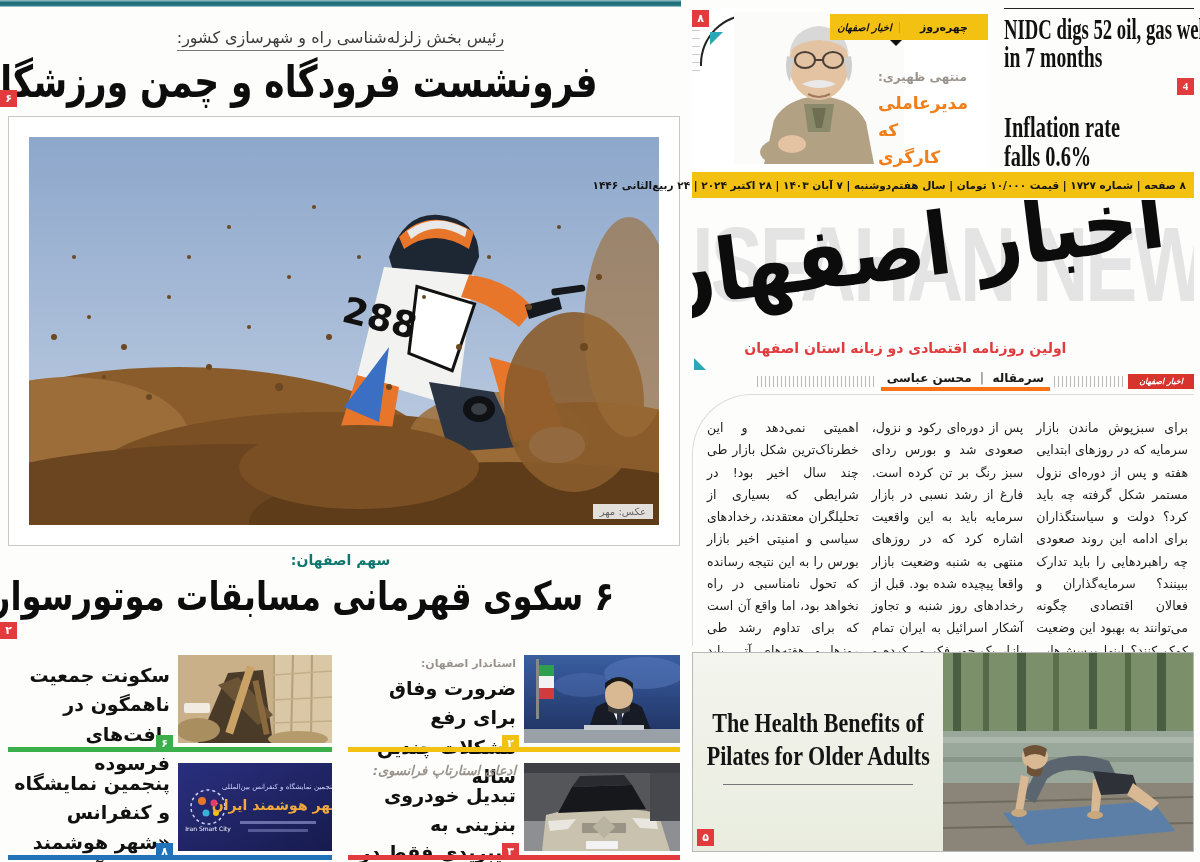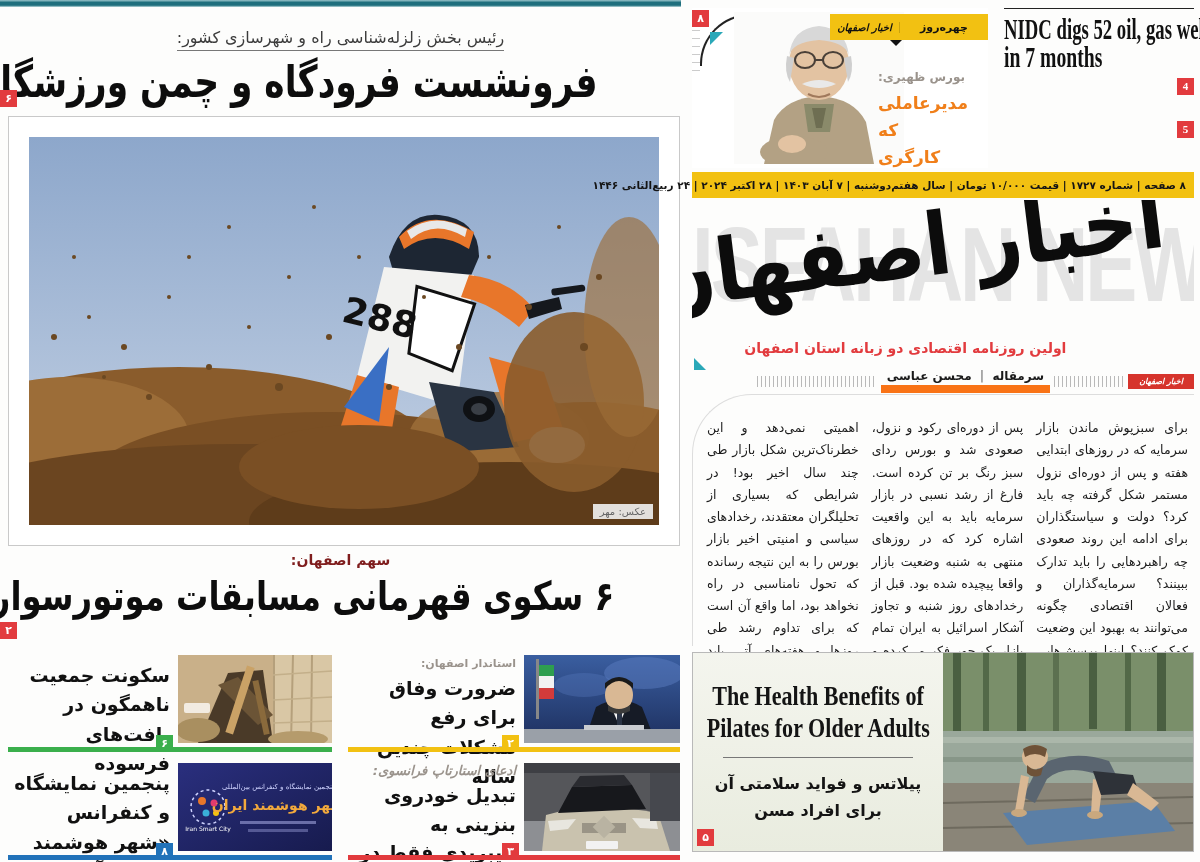--- a/index.html
+++ b/index.html
@@ -101,21 +101,21 @@
           <circle cx="25" cy="200" r="3"></circle>
             <circle cx="285" cy="70" r="2"></circle>
             <circle cx="555" cy="210" r="4"></circle>
         </g>
       </svg>
       <div class="abs" style="left:auto;right:auto;inset-inline-start:auto;bottom:6px;right:6px;background:rgba(242,242,242,.9);color:#666;font-size:10px;padding:2px 7px;">عکس: مهر</div>
     </div>
   </div>
 
   <div class="abs" style="left:0;top:552px;width:681px;text-align:center;">
-    <div style="font-size:14px;font-weight:bold;color:#7f1d1d;text-align:center;">سهم اصفهان:</div>
+    <div style="font-size:14px;font-weight:bold;color:#0f766e;text-align:center;">سهم اصفهان:</div>
     <div style="margin-top:6px;">
       <span class="fit" style="font-size:38px;font-weight:bold;color:#0d0d0d;transform:scaleX(.85) scaleY(1.05);">۶ سکوی قهرمانی مسابقات موتورسواری کشور</span>
     </div>
   </div>
   <div class="badge" style="left:0;top:622px;">۲</div>
 
   <div class="abs" style="left:8px;top:655px;width:324px;height:100px;">
     <div class="abs" style="left:0;top:2px;width:162px;text-align:right;">
       <div style="font-size:19px;font-weight:bold;color:#111;line-height:1.55;margin-top:4px;">سکونت جمعیت ناهمگون در بافت‌های فرسوده</div>
     </div>
@@ -249,59 +249,63 @@
       <ellipse cx="58" cy="132" rx="14" ry="9" fill="#e3c3a2"></ellipse>
     </svg>
 
     <div class="abs" style="left:138px;top:6px;width:158px;height:26px;background:#f2c112;display:flex;align-items:center;">
       <div style="flex:1;text-align:center;font-size:11px;font-weight:bold;color:#111;">چهره‌روز</div>
       <div style="width:70px;text-align:center;font-size:10px;font-weight:bold;color:#111;font-style:italic;border-right:1px solid #caa20d;">اخبار اصفهان</div>
     </div>
     <div class="abs" style="left:198px;top:32px;width:0;height:0;border-top:6px solid #111;border-left:6px solid transparent;border-right:6px solid transparent;"></div>
 
     <div class="abs" style="left:186px;top:62px;width:106px;text-align:left;">
-      <div class="kicker" style="font-size:12px;">بورس ظهیری:</div>
+      <div class="kicker" style="font-size:12px;">منتهی ظهیری:</div>
       <div style="font-size:17px;font-weight:bold;color:#f07f1a;line-height:1.6;margin-top:6px;">
         <div>مدیرعاملی که</div>
         <div>کارگری می‌کرد</div>
       </div>
     </div>
   </div>
   <div class="badge" style="left:692px;top:10px;">۸</div>
 
   <div class="abs en" style="left:1004px;top:8px;width:190px;">
     <div style="border-top:1.5px solid #222;padding-top:8px;">
       <div style="font-size:24px;font-weight:bold;color:#111;line-height:1.15;">
         <span class="fit" style="transform:scaleX(.78) scaleY(1.2);transform-origin:left;">NIDC digs 52 oil, gas wells</span><br>
         <span class="fit" style="transform:scaleX(.82) scaleY(1.2);transform-origin:left;">in 7 months</span>
       </div>
       <div class="badge" style="position:static;float:right;margin-top:6px;">4</div>
     </div>
     <div style="clear:both;padding-top:18px;">
+      <div style="font-size:24px;font-weight:bold;color:#111;line-height:1.2;">
+        <span class="fit" style="transform:scaleX(.85) scaleY(1.2);transform-origin:left;">Inflation rate</span><br>
+        <span class="fit" style="transform:scaleX(.85) scaleY(1.2);transform-origin:left;">falls 0.6%</span>
+      </div>
       <div class="badge" style="position:static;float:right;margin-top:8px;">5</div>
     </div>
   </div>
 
   <div class="abs" style="left:692px;top:172px;width:502px;height:26px;background:#f2c112;display:flex;align-items:center;justify-content:space-between;padding:0 8px;">
     <div style="font-size:10.5px;font-weight:bold;color:#141414;white-space:nowrap;">۸ صفحه | شماره ۱۷۲۷ | قیمت ۱۰/۰۰۰ تومان | سال هفتم</div>
     <div style="font-size:10.5px;font-weight:bold;color:#141414;white-space:nowrap;">دوشنبه | ۷ آبان ۱۴۰۳ | ۲۸ اکتبر ۲۰۲۴ | ۲۴ ربیع‌الثانی ۱۴۴۶</div>
   </div>
 
   <div class="abs" style="left:692px;top:200px;width:502px;height:168px;overflow:hidden;">
     <div class="abs en" style="left:0;top:4px;width:100%;text-align:center;font-family:'Liberation Sans',sans-serif;font-weight:bold;font-size:78px;color:#e4e4e4;letter-spacing:-3px;white-space:nowrap;transform:scaleY(1.35);transform-origin:top;">ISFAHAN NEWS</div>
     <div class="abs" style="left:0;top:-2px;width:100%;text-align:center;">
       <span class="fit" style="font-size:86px;font-weight:bold;color:#0c0c0c;transform:rotate(-7deg) scaleX(.9);">اخبار اصفهان</span>
     </div>
     <div class="abs" style="left:0;top:140px;width:85%;text-align:center;color:#e23b3e;font-size:14px;font-weight:bold;">اولین روزنامه اقتصادی دو زبانه استان اصفهان</div>
   </div>
 
   <div class="abs" style="left:692px;top:372px;width:502px;height:18px;display:flex;align-items:center;">
     <div style="width:66px;height:15px;background:#d6342c;color:#fff;font-size:8px;font-weight:bold;text-align:center;line-height:15px;font-style:italic;">اخبار اصفهان</div>
     <div class="hatch" style="width:70px;margin:0 4px;"></div>
-    <div style="font-size:12px;font-weight:bold;color:#1a1a1a;border-bottom:8px solid #f97316;padding:0 6px 2px;">
+    <div style="font-size:12px;font-weight:bold;color:#1a1a1a;border-bottom:4px solid #f97316;padding:0 6px 2px;">
       <span>سرمقاله</span>
       <span style="color:#888;padding:0 4px;">|</span>
       <span>محسن عباسی</span>
     </div>
     <div class="hatch" style="width:120px;margin:0 4px;"></div>
   </div>
   <div class="abs" style="left:694px;top:358px;width:0;height:0;border-bottom:12px solid #2aa8b8;border-right:12px solid transparent;"></div>
 
   <div class="abs" style="left:692px;top:394px;width:502px;height:252px;border-left:1px solid #ddd;border-top:1px solid #ddd;border-top-left-radius:60px;padding:10px 6px 0 14px;">
     <div style="display:flex;gap:13px;margin-top:12px;">
@@ -342,22 +346,18 @@
       <path d="M190,130 L216,150 L208,158 L184,142 Z" fill="#d9b894"></path>
       <ellipse cx="76" cy="160" rx="8" ry="4" fill="#c9a87e"></ellipse>
       <ellipse cx="152" cy="162" rx="8" ry="4" fill="#c9a87e"></ellipse>
     </svg>
     <div class="abs en" style="left:0;top:0;width:250px;height:198px;background:linear-gradient(#f4f5ee,#e9ecdf);display:flex;flex-direction:column;align-items:center;justify-content:center;">
       <div style="font-weight:bold;font-size:24px;color:#141414;text-align:center;line-height:1.35;">
         <span class="fit" style="transform:scaleX(.92) scaleY(1.15);">The Health Benefits of</span><br>
         <span class="fit" style="transform:scaleX(.92) scaleY(1.15);">Pilates for Older Adults</span>
       </div>
       <div style="width:190px;height:1px;background:#777;margin:12px 0;"></div>
-      <div style="direction:rtl;font-size:16px;font-weight:bold;color:#141414;text-align:center;line-height:1.7;font-family:'DejaVu Sans',sans-serif;">
-        <div>پیلاتس و فواید سلامتی آن</div>
-        <div>برای افراد مسن</div>
-      </div>
     </div>
     <div class="badge" style="left:4px;top:176px;">۵</div>
   </div>
 
 
 </div>
 
 </body></html>

